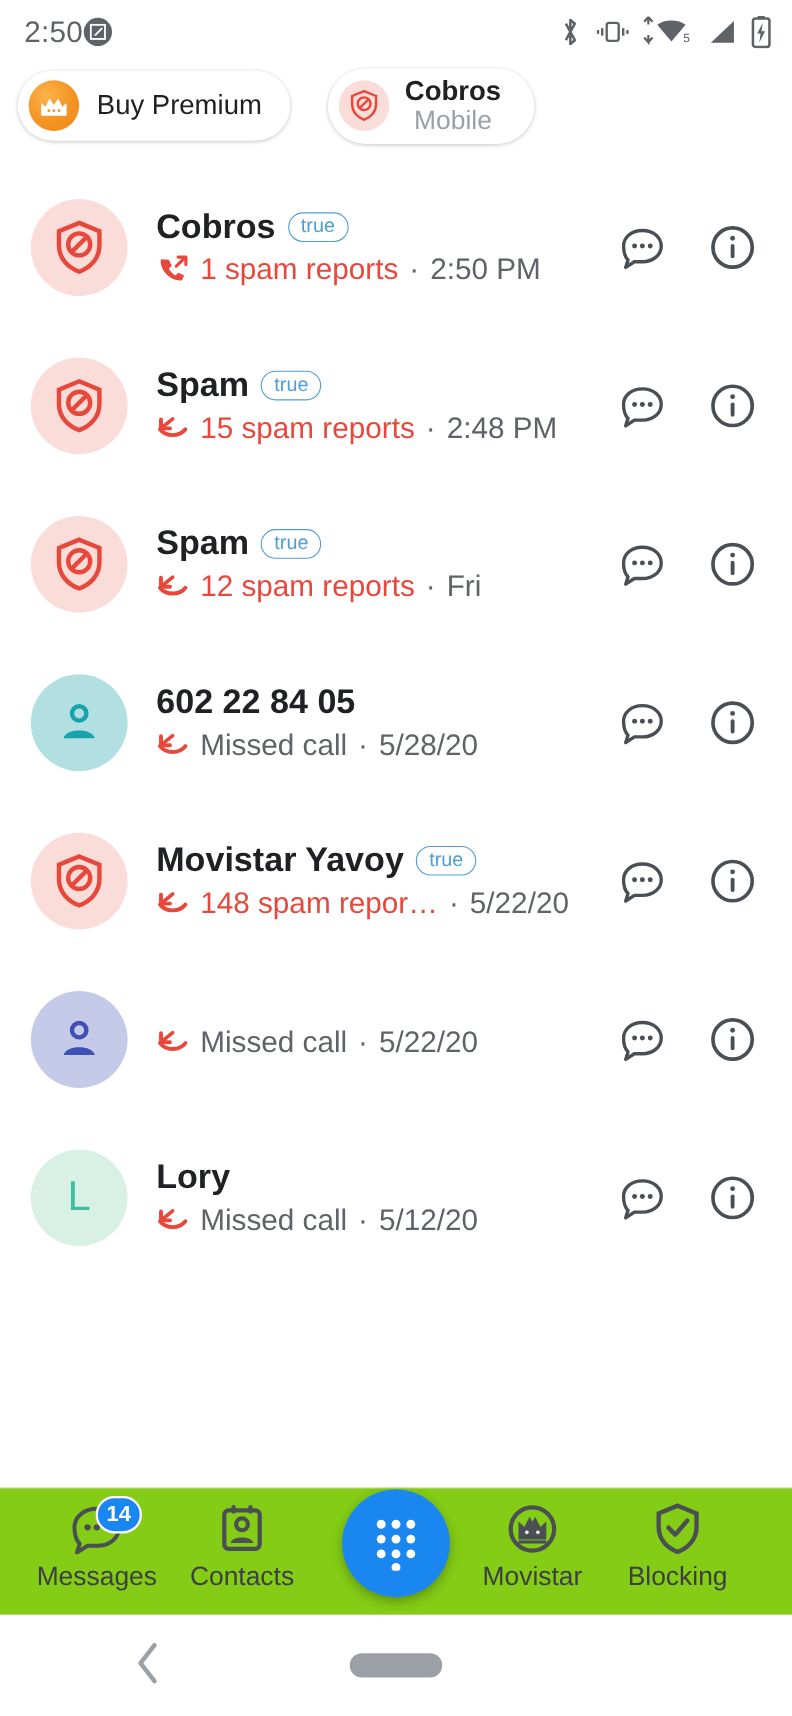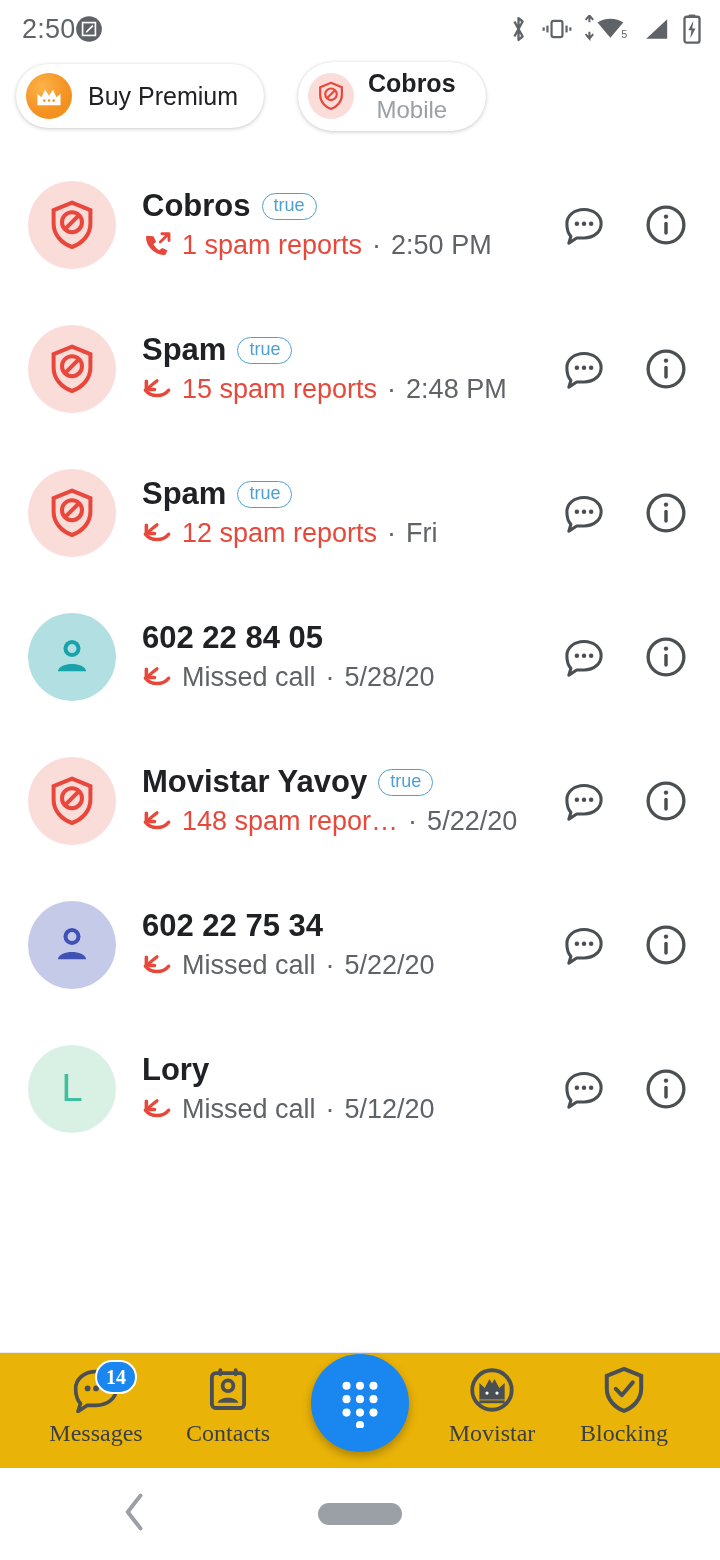--- a/index.html
+++ b/index.html
@@ -73,25 +73,24 @@
   }
   .sub-spam{ color:#e8483b; overflow:hidden; text-overflow:ellipsis; max-width:282px; }
   .sub-normal{ color:#5f6368; }
   .sub-time{ color:#5f6368; }
   .rowactions{ display:flex; align-items:center; gap:38px; flex:0 0 auto; padding-right:10px;}
   .actbtn{ width:44px;height:44px; display:flex;align-items:center;justify-content:center; }
 
   
   .bottomnav{
     position:absolute; left:0; right:0; bottom:92px;
-    height:116px; background:#eab308;
+    height:116px; background:#84cc16;
     border-top:1px solid #e8eaed;
-    display:flex; align-items:flex-start; justify-content:center;
+    display:flex; align-items:flex-start; justify-content:flex-start;
     padding:12px 22px 0 22px;
-    font-family:Liberation Serif, serif;
   }
   .navitem{
     width:132px; display:flex; flex-direction:column;
     align-items:center; gap:5px;
   }
   .naviconwrap{ position:relative; height:50px; display:flex;align-items:center;justify-content:center; }
   .navlabel{ font-size:24px; color:#3c4043; }
   .navbadge{
     position:absolute; top:-5px; left:24px;
     background:#1a86f0; color:#fff; font-size:20px; font-weight:bold;
@@ -421,23 +420,20 @@
         </span>
       </div>
       <div class="row">
         <span class="avatar" style="background:#c5cae9">
           <svg width="46" height="46" viewBox="0 0 24 24">
             <circle cx="12" cy="7.6" r="3.4" fill="none" stroke="#3f51b5" stroke-width="2.1"></circle>
             <path d="M4.6 19.4 C5.6 14.4 18.4 14.4 19.4 19.4 Z" fill="#3f51b5"></path>
           </svg>
         </span>
         <span class="rowbody">
-          <span class="rowtitle">
-            <span class="rowname">602 22 75 34</span>
-          </span>
           <span class="rowsub">
             <span style="display:flex;align-items:center;">
               <svg width="30" height="28" viewBox="0 0 22 20">
                 <path d="M2.5 10.2 C6.5 15.4 15.5 15.4 19.5 10.2" fill="none" stroke="#e8483b" stroke-width="2.6" stroke-linecap="round"></path>
                 <path d="M3.2 3.6 L3.2 9.6 L9.2 9.6" fill="none" stroke="#e8483b" stroke-width="2.6" stroke-linecap="round" stroke-linejoin="round"></path>
                 <path d="M3.4 9.4 L11 3.2" fill="none" stroke="#e8483b" stroke-width="2.4" stroke-linecap="round"></path>
               </svg>
             </span>
             <span class="sub-normal">Missed call</span>
             <span class="sub-time">·</span>

